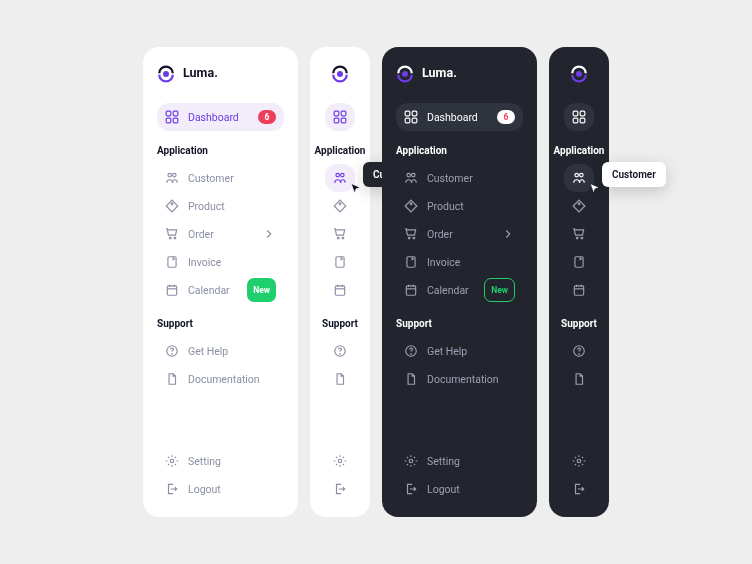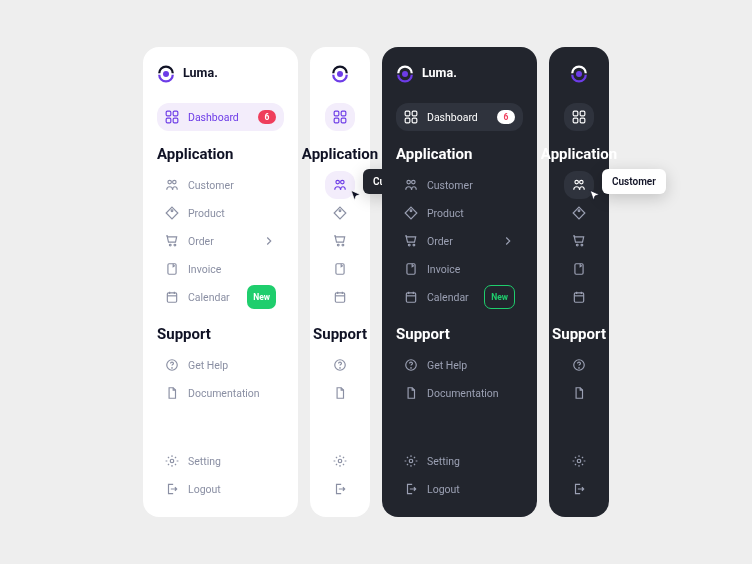--- a/index.html
+++ b/index.html
@@ -11,21 +11,21 @@
 
   .wide  { width: 155px; }
   .mini  { width: 60px; align-items: center; }
 
   .brand { display: flex; align-items: flex-start; gap: 8px; margin-bottom: 20px; }
   .brand-logo { width: 18px; height: 18px; }
   .brand-name { font-size: 12.5px; font-weight: 700; }
   .light .brand-name { color: #101225; }
   .dark  .brand-name { color: #fff; }
 
-  .section-label { font-size: 15px; font-weight: 700; margin: 14px 0 8px 0; }
+  .section-label { font-size: 10px; font-weight: 700; margin: 14px 0 8px 0; }
   .light .section-label { color: #101225; }
   .dark  .section-label { color: #fff; }
 
   .item {
     display: flex; align-items: center; gap: 9px;
     height: 28px; border-radius: 12px; padding: 0 8px;
     font-size: 10.5px; cursor: pointer;
     position: relative;
   }
   .light .item { color: #8a8fa3; }

